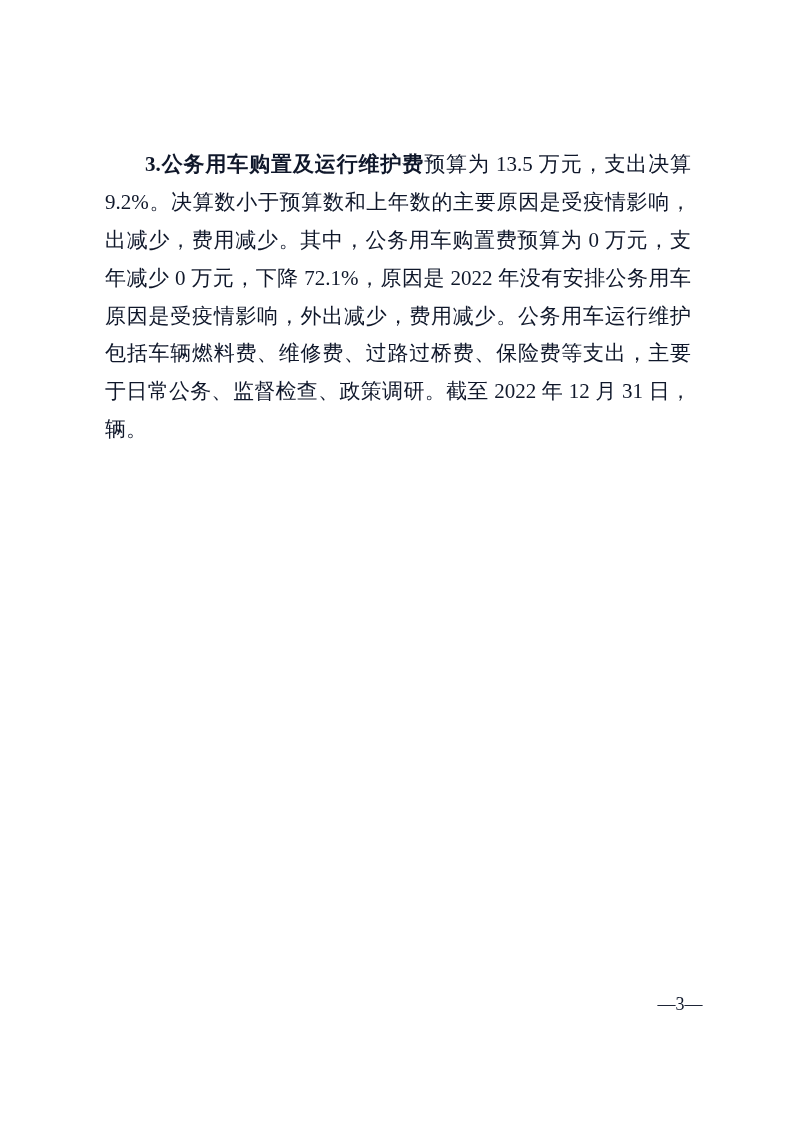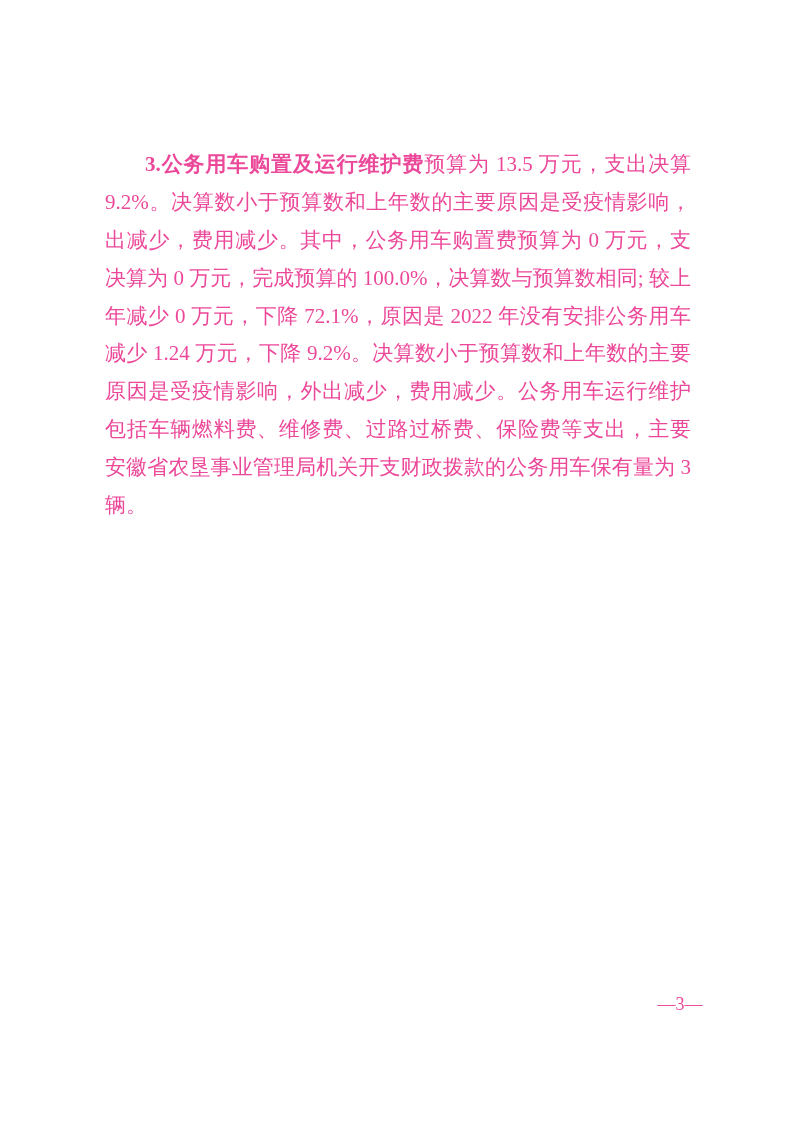--- a/index.html
+++ b/index.html
@@ -5,21 +5,21 @@
   html, body {
     margin: 0;
     padding: 0;
     background: #ffffff;
   }
   .page {
     position: relative;
     width: 794px;
     height: 1123px;
     background: #ffffff;
-    color: #ec4899;
+    color: #0f172a;
     font-family: "Liberation Serif", "DejaVu Serif", serif;
     overflow: hidden;
   }
   .text-block {
     position: absolute;
     left: 105px;
     top: 146px;
     width: 586px;
   }
   .line {
@@ -55,25 +55,23 @@
 <body>
 
 <div class="page">
 
   <div class="text-block">
 
     <div class="line first"><span class="lead-bold">3.公务用车购置及运行维护费</span><span>预算为 13.5 万元，支出决算</span></div>
 
     <div class="line">9.2%。决算数小于预算数和上年数的主要原因是受疫情影响，外</div>
     <div class="line">出减少，费用减少。其中，公务用车购置费预算为 0 万元，支出</div>
-    <div class="line">决算为 0 万元，完成预算的 100.0%，决算数与预算数相同; 较上</div>
     <div class="line">年减少 0 万元，下降 72.1%，原因是 2022 年没有安排公务用车购</div>
-    <div class="line">减少 1.24 万元，下降 9.2%。决算数小于预算数和上年数的主要</div>
     <div class="line">原因是受疫情影响，外出减少，费用减少。公务用车运行维护费，</div>
     <div class="line">包括车辆燃料费、维修费、过路过桥费、保险费等支出，主要用</div>
-    <div class="line">安徽省农垦事业管理局机关开支财政拨款的公务用车保有量为 3</div>
+    <div class="line">于日常公务、监督检查、政策调研。截至 2022 年 12 月 31 日，</div>
     <div class="line last">辆。</div>
 
   </div>
 
   <div class="page-number">—3—</div>
 
 </div>
 
 </body></html>

